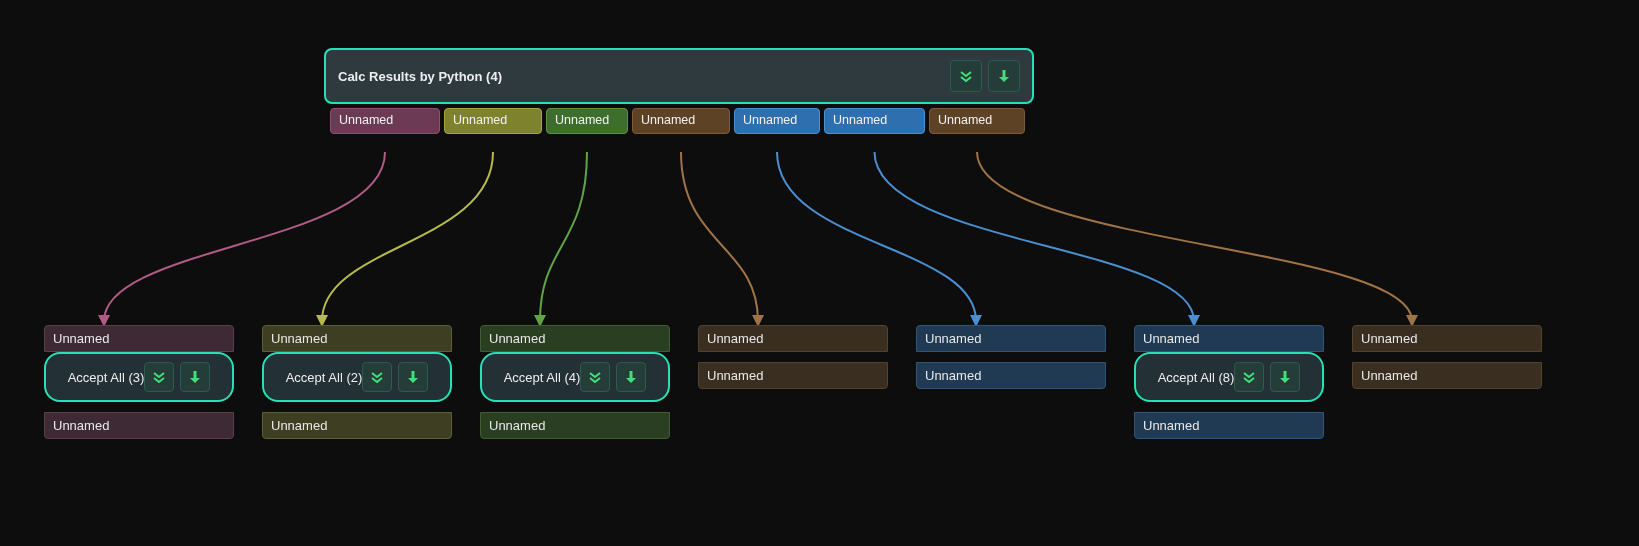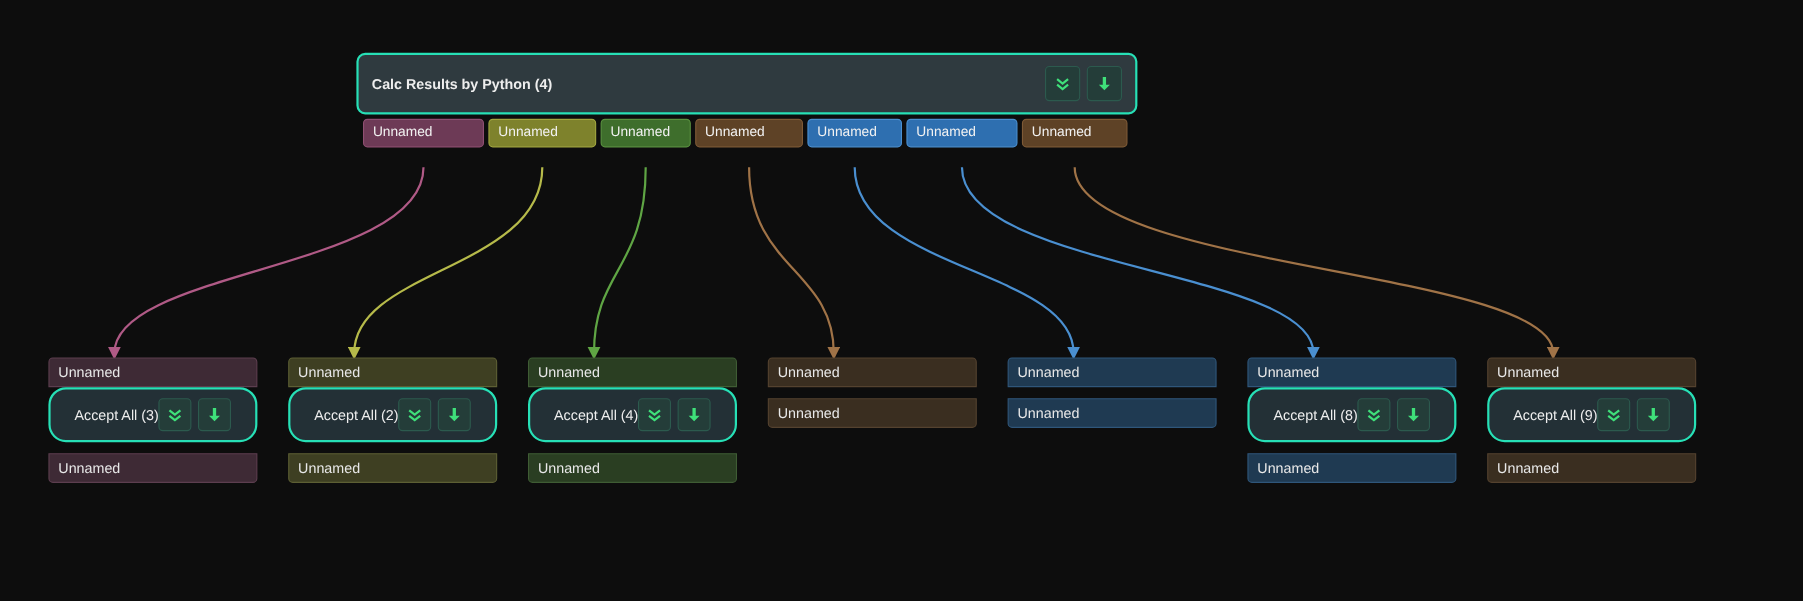--- a/index.html
+++ b/index.html
@@ -219,34 +219,17 @@
                 <path d="M7 2 L7 10" stroke="#3fe07a" stroke-width="3" fill="none"></path>
                 <path d="M2 9 L7 14 L12 9 Z" fill="#3fe07a"></path>
               </svg>
             </span>
           </span>
         </div>
         <div class="port-out c-p2d-d"><span class="t1"><pose2dlist></pose2dlist></span><span class="t2">Unnamed</span></div>
       </div>
       <div class="child" style="left: 1352px; top: 325px; width: 190px;">
         <div class="port-in c-s3d-d"><span class="t1"><size3dlist></size3dlist></span><span class="t2">Unnamed</span></div>
-        <div class="body">
-          <span class="lbl">Accept All (9)</span>
-          <span class="btns">
-            <span class="ibtn">
-              <svg width="16" height="16" viewBox="0 0 16 16">
-                <path d="M3 4 L8 8 L13 4" stroke="#3fe07a" stroke-width="2" fill="none"></path>
-                <path d="M3 9 L8 13 L13 9" stroke="#3fe07a" stroke-width="2" fill="none"></path>
-              </svg>
-            </span>
-            <span class="ibtn">
-              <svg width="14" height="16" viewBox="0 0 14 16">
-                <path d="M7 2 L7 10" stroke="#3fe07a" stroke-width="3" fill="none"></path>
-                <path d="M2 9 L7 14 L12 9 Z" fill="#3fe07a"></path>
-              </svg>
-            </span>
-          </span>
-        </div>
         <div class="port-out c-s3d-d"><span class="t1"><size3dlist></size3dlist></span><span class="t2">Unnamed</span></div>
       </div>
     </div>
 
 </div>
 
 </body></html>

